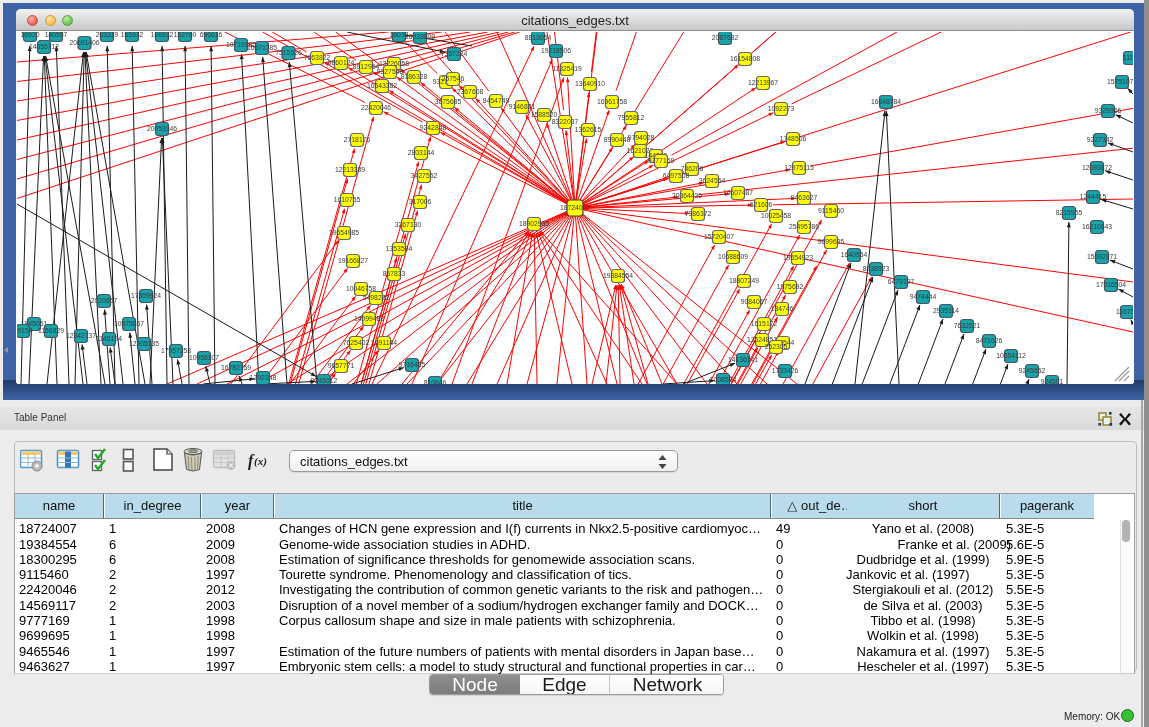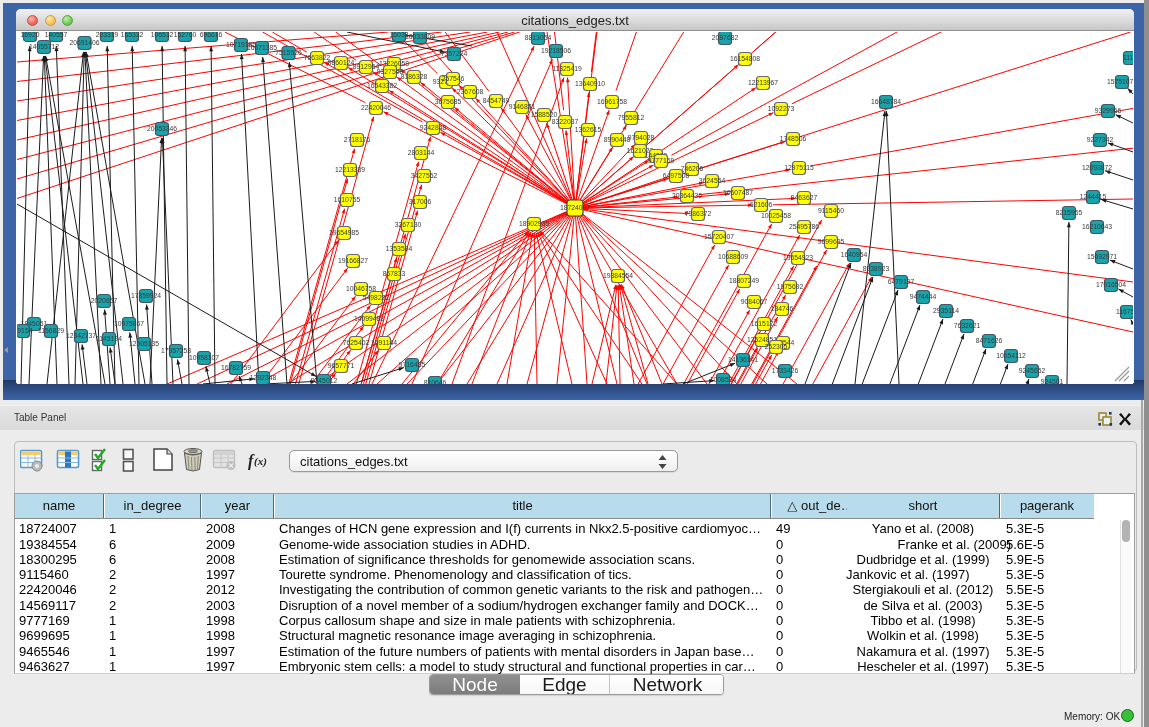--- a/index.html
+++ b/index.html
@@ -844,21 +844,20 @@
       <span style="left:191px">1998</span>
       <span style="left:264px;width:492px;overflow:hidden">Corpus callosum shape and size in male patients with schizophrenia.</span>
       <span style="left:761px">0</span>
       <span style="left:831px;width:154px;text-align:center">Tibbo et al. (1998)</span>
       <span style="left:991px">5.3E-5</span>
     </div>
 <div class="trow" style="top:133.3px">
       <span style="left:4px">9699695</span>
       <span style="left:94px">1</span>
       <span style="left:191px">1998</span>
-      <span style="left:264px;width:492px;overflow:hidden">Structural magnetic resonance image averaging in schizophrenia.</span>
       <span style="left:761px">0</span>
       <span style="left:831px;width:154px;text-align:center">Wolkin et al. (1998)</span>
       <span style="left:991px">5.3E-5</span>
     </div>
 <div class="trow" style="top:148.6px">
       <span style="left:4px">9465546</span>
       <span style="left:94px">1</span>
       <span style="left:191px">1997</span>
       <span style="left:264px;width:492px;overflow:hidden">Estimation of the future numbers of patients with mental disorders in Japan base…</span>
       <span style="left:761px">0</span>

